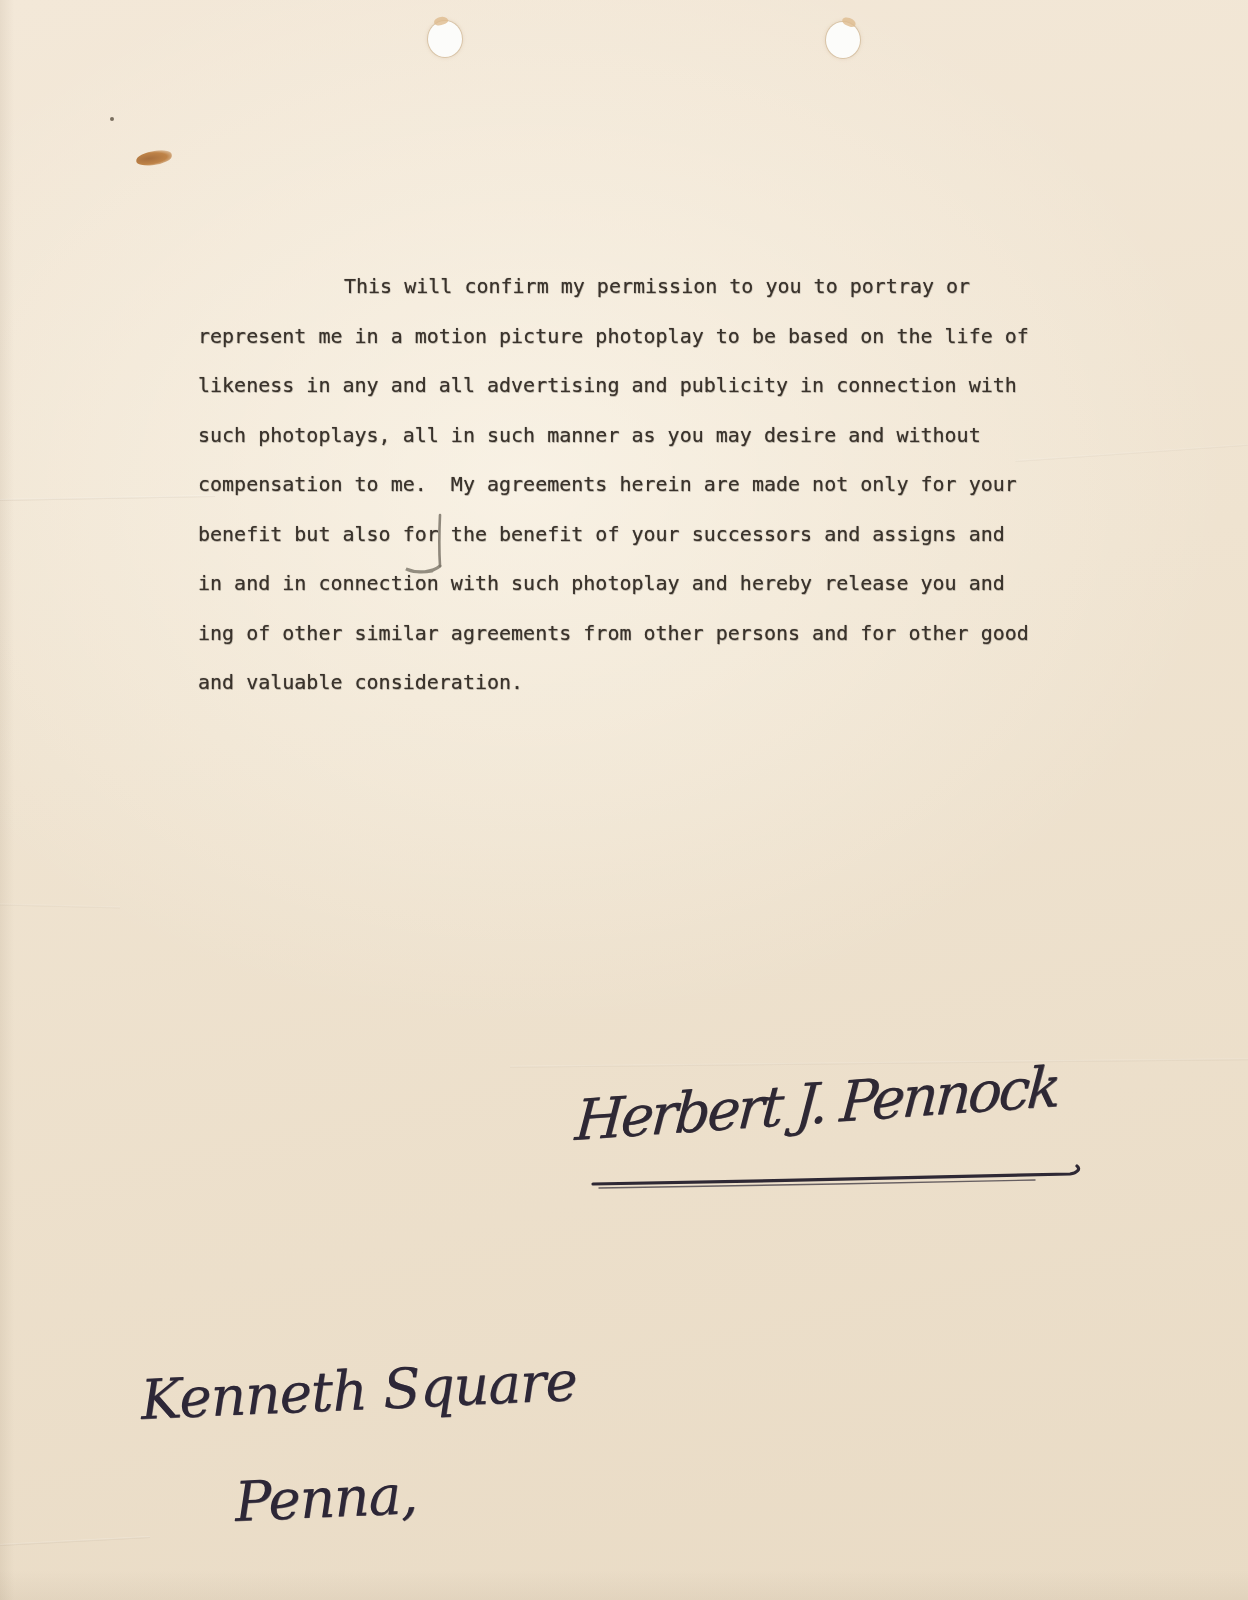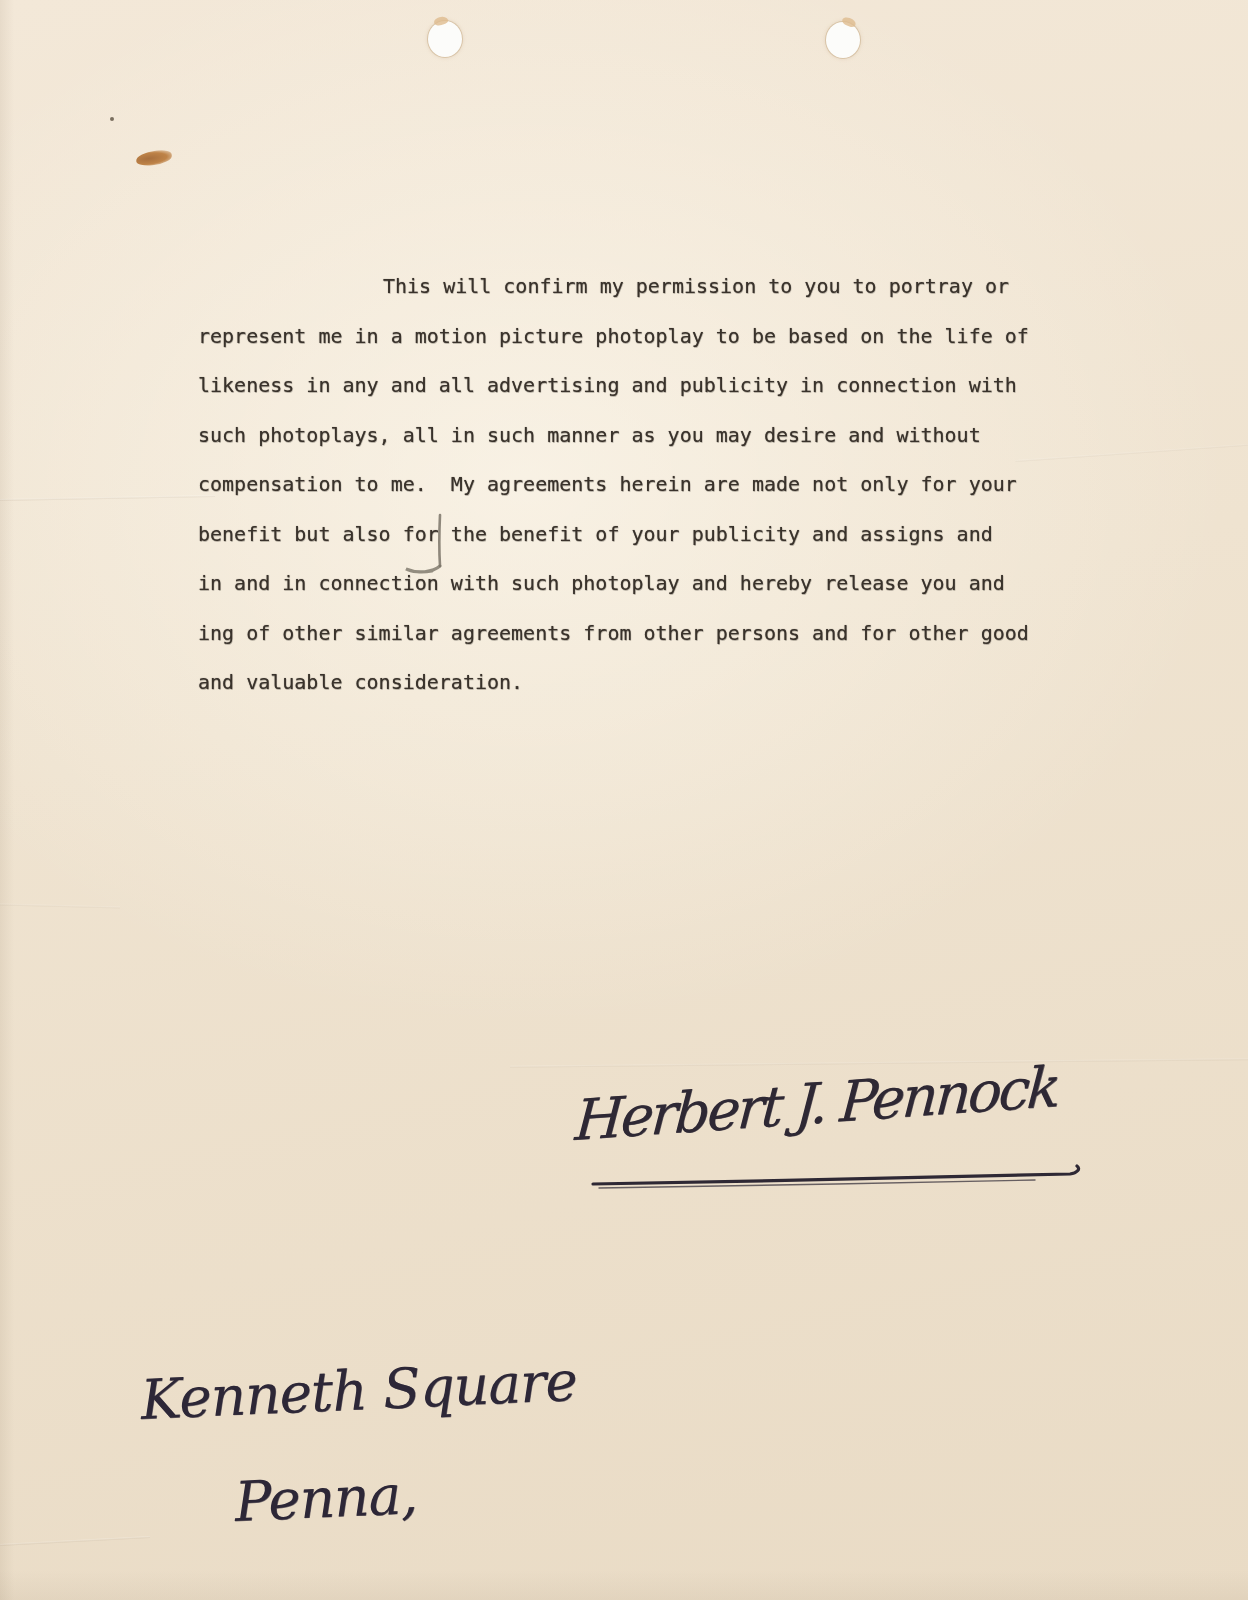--- a/index.html
+++ b/index.html
@@ -72,21 +72,21 @@
   .typed-body {
     position: absolute;
     left: 198px; top: 262px;
     width: 850px;
     color: #39322b;
     font-size: 20px;
     line-height: 49.5px;
     text-shadow: 0 0 1px rgba(57,50,43,0.6), 0.5px 0.5px 0 rgba(57,50,43,0.25);
   }
   .typed-line { white-space: pre; height: 49.5px; }
-  .typed-line.indent { text-indent: 146px; text-align: center; }
+  .typed-line.indent { text-indent: 146px; }
   
   .pencil-mark {
     position: absolute; left: 402px; top: 512px;
     width: 50px; height: 68px;
   }
   
   .signature-wrap {
     position: absolute; left: 565px; top: 1078px;
     width: 540px; height: 150px;
   }
@@ -142,21 +142,21 @@
 
   <div class="stain"></div>
   <div class="speck"></div>
 
   <div class="typed-body">
     <div class="typed-line indent">This will confirm my permission to you to portray or</div>
     <div class="typed-line">represent me in a motion picture photoplay to be based on the life of</div>
     <div class="typed-line">likeness in any and all advertising and publicity in connection with</div>
     <div class="typed-line">such photoplays, all in such manner as you may desire and without</div>
     <div class="typed-line">compensation to me.  My agreements herein are made not only for your</div>
-    <div class="typed-line">benefit but also for the benefit of your publicity and assigns and</div>
+    <div class="typed-line">benefit but also for the benefit of your successors and assigns and</div>
     <div class="typed-line">in and in connection with such photoplay and hereby release you and</div>
     <div class="typed-line">ing of other similar agreements from other persons and for other good</div>
     <div class="typed-line">and valuable consideration.</div>
   </div>
 
   <svg class="pencil-mark" viewBox="0 0 50 68" width="50" height="68">
     <path d="M38,3 C37.2,20 37,38 38,54" fill="none" stroke="#7b7468" stroke-width="2.6" stroke-linecap="round" opacity="0.85"></path>
     <path d="M38,54 C31,60 16,62 4,57 C9,60 20,61 30,59" fill="none" stroke="#7b7468" stroke-width="3" stroke-linecap="round" opacity="0.8"></path>
   </svg>
 

